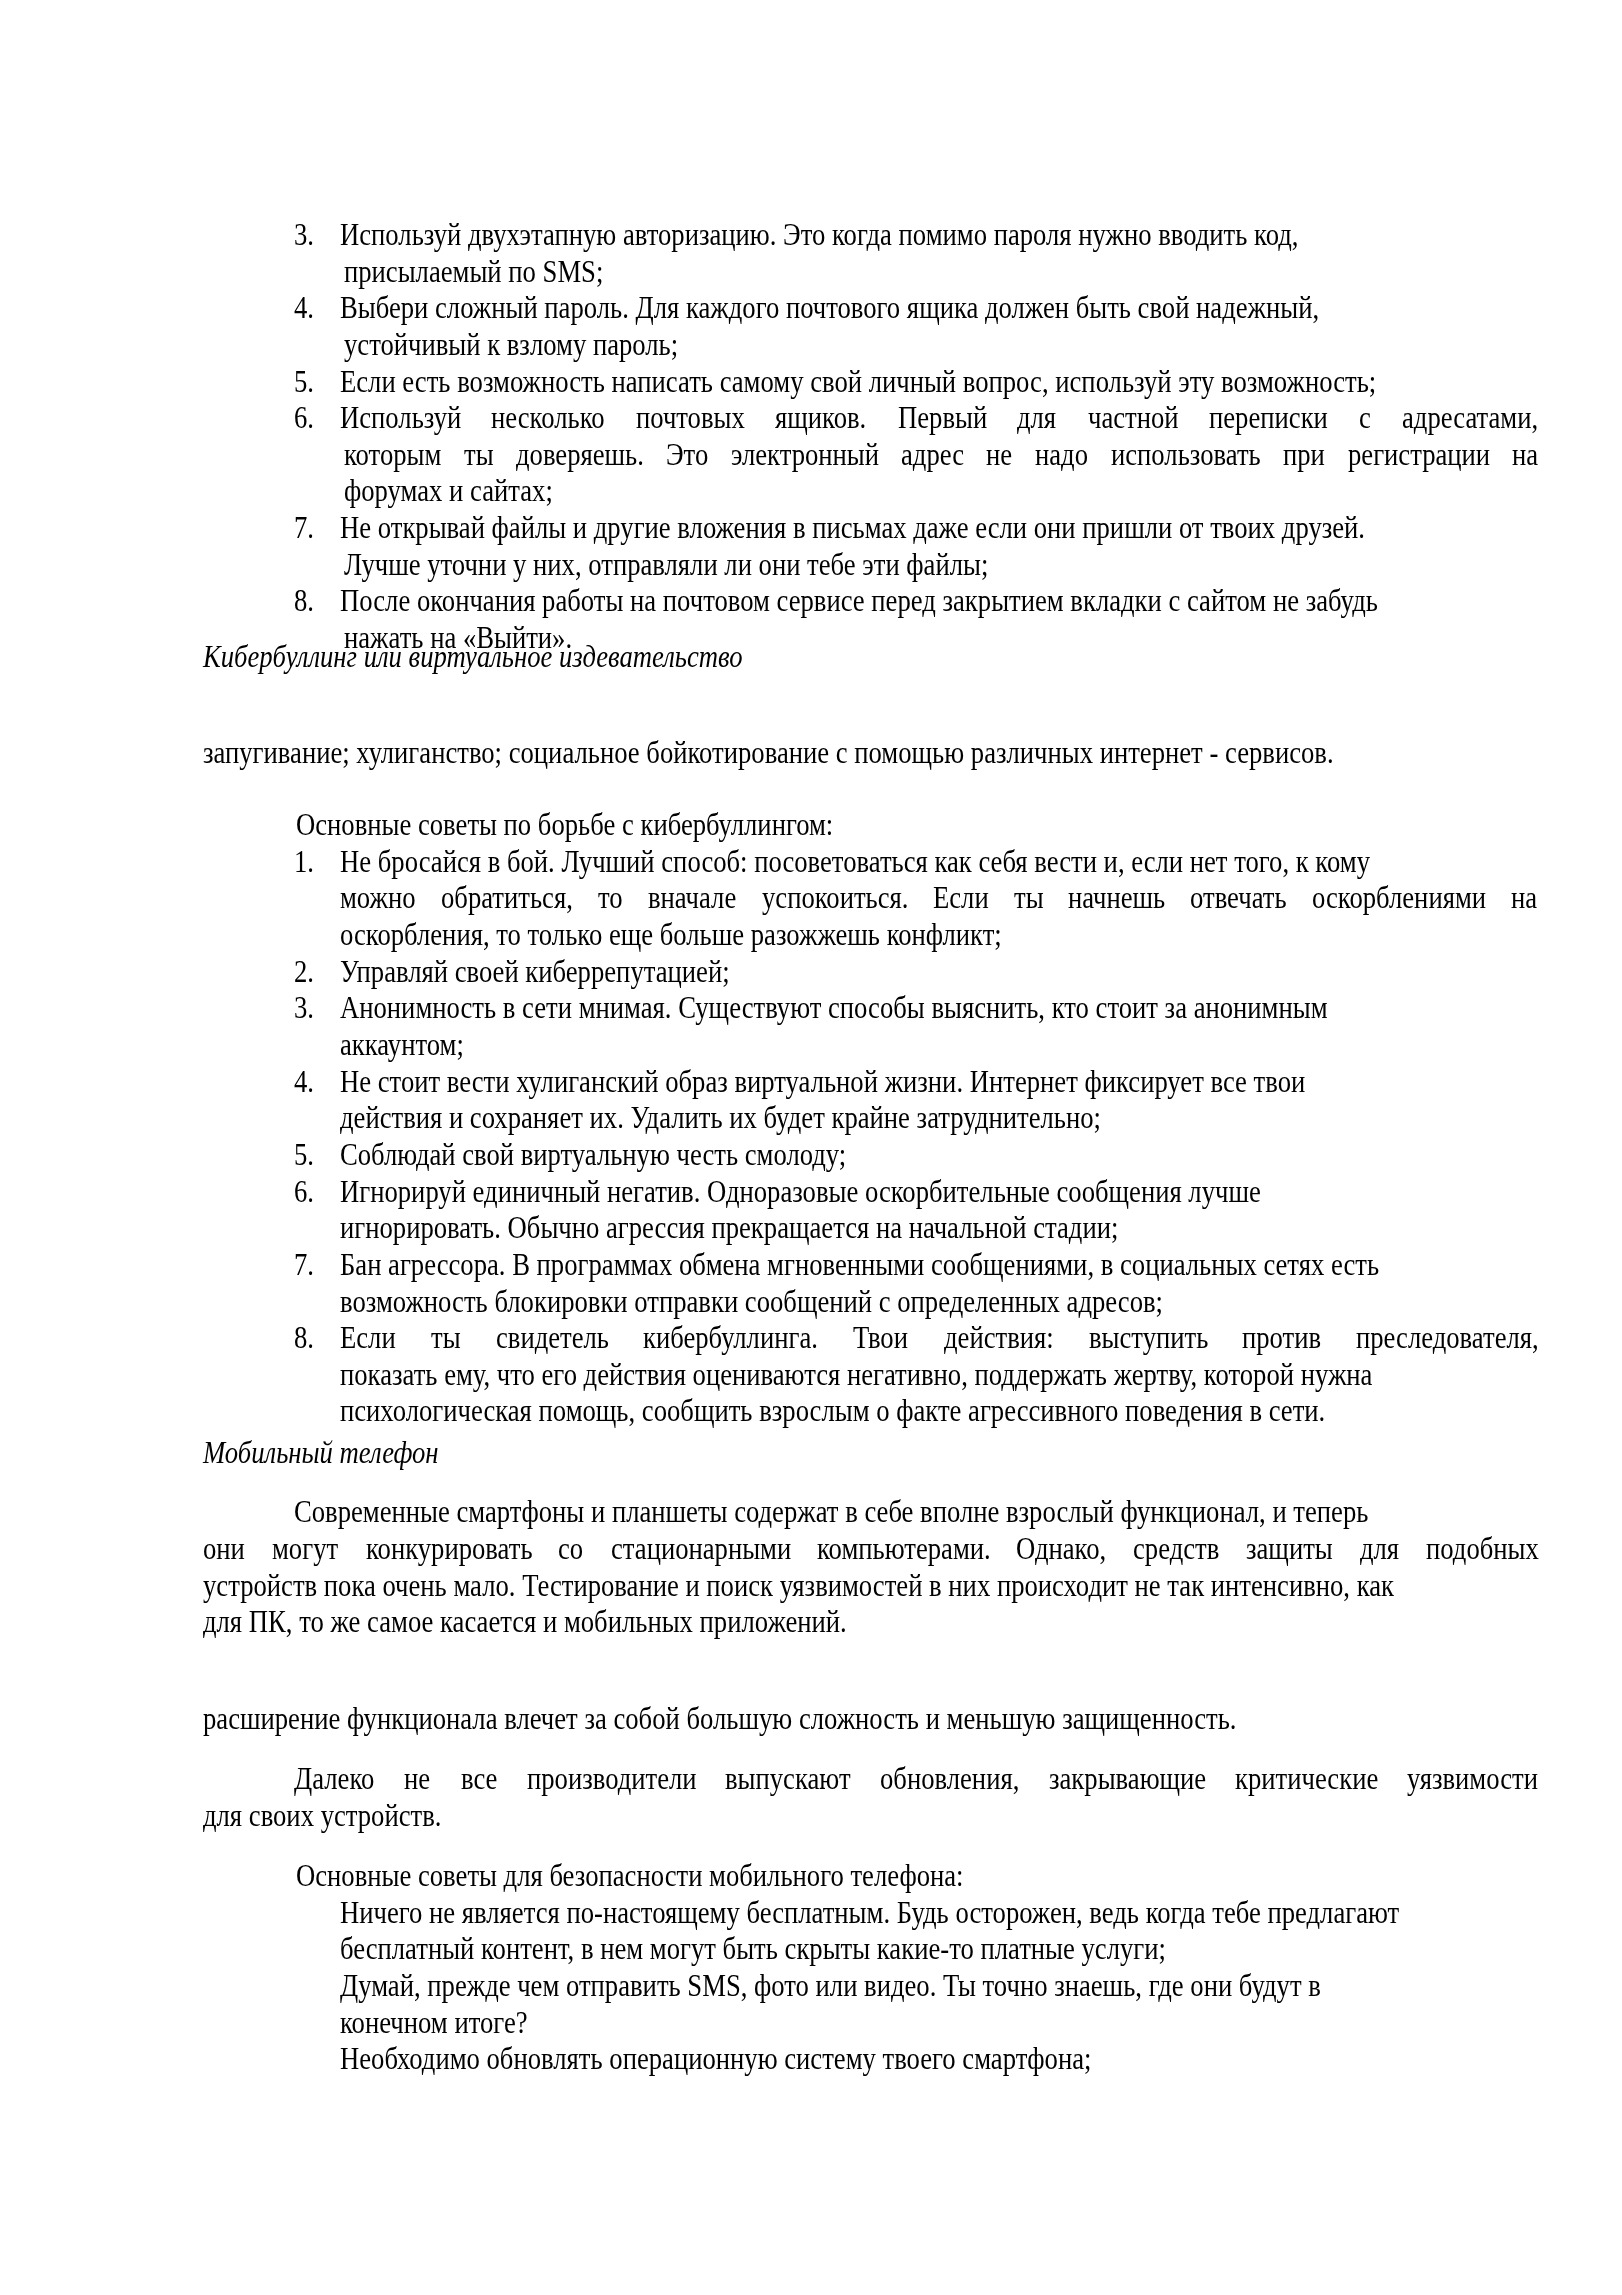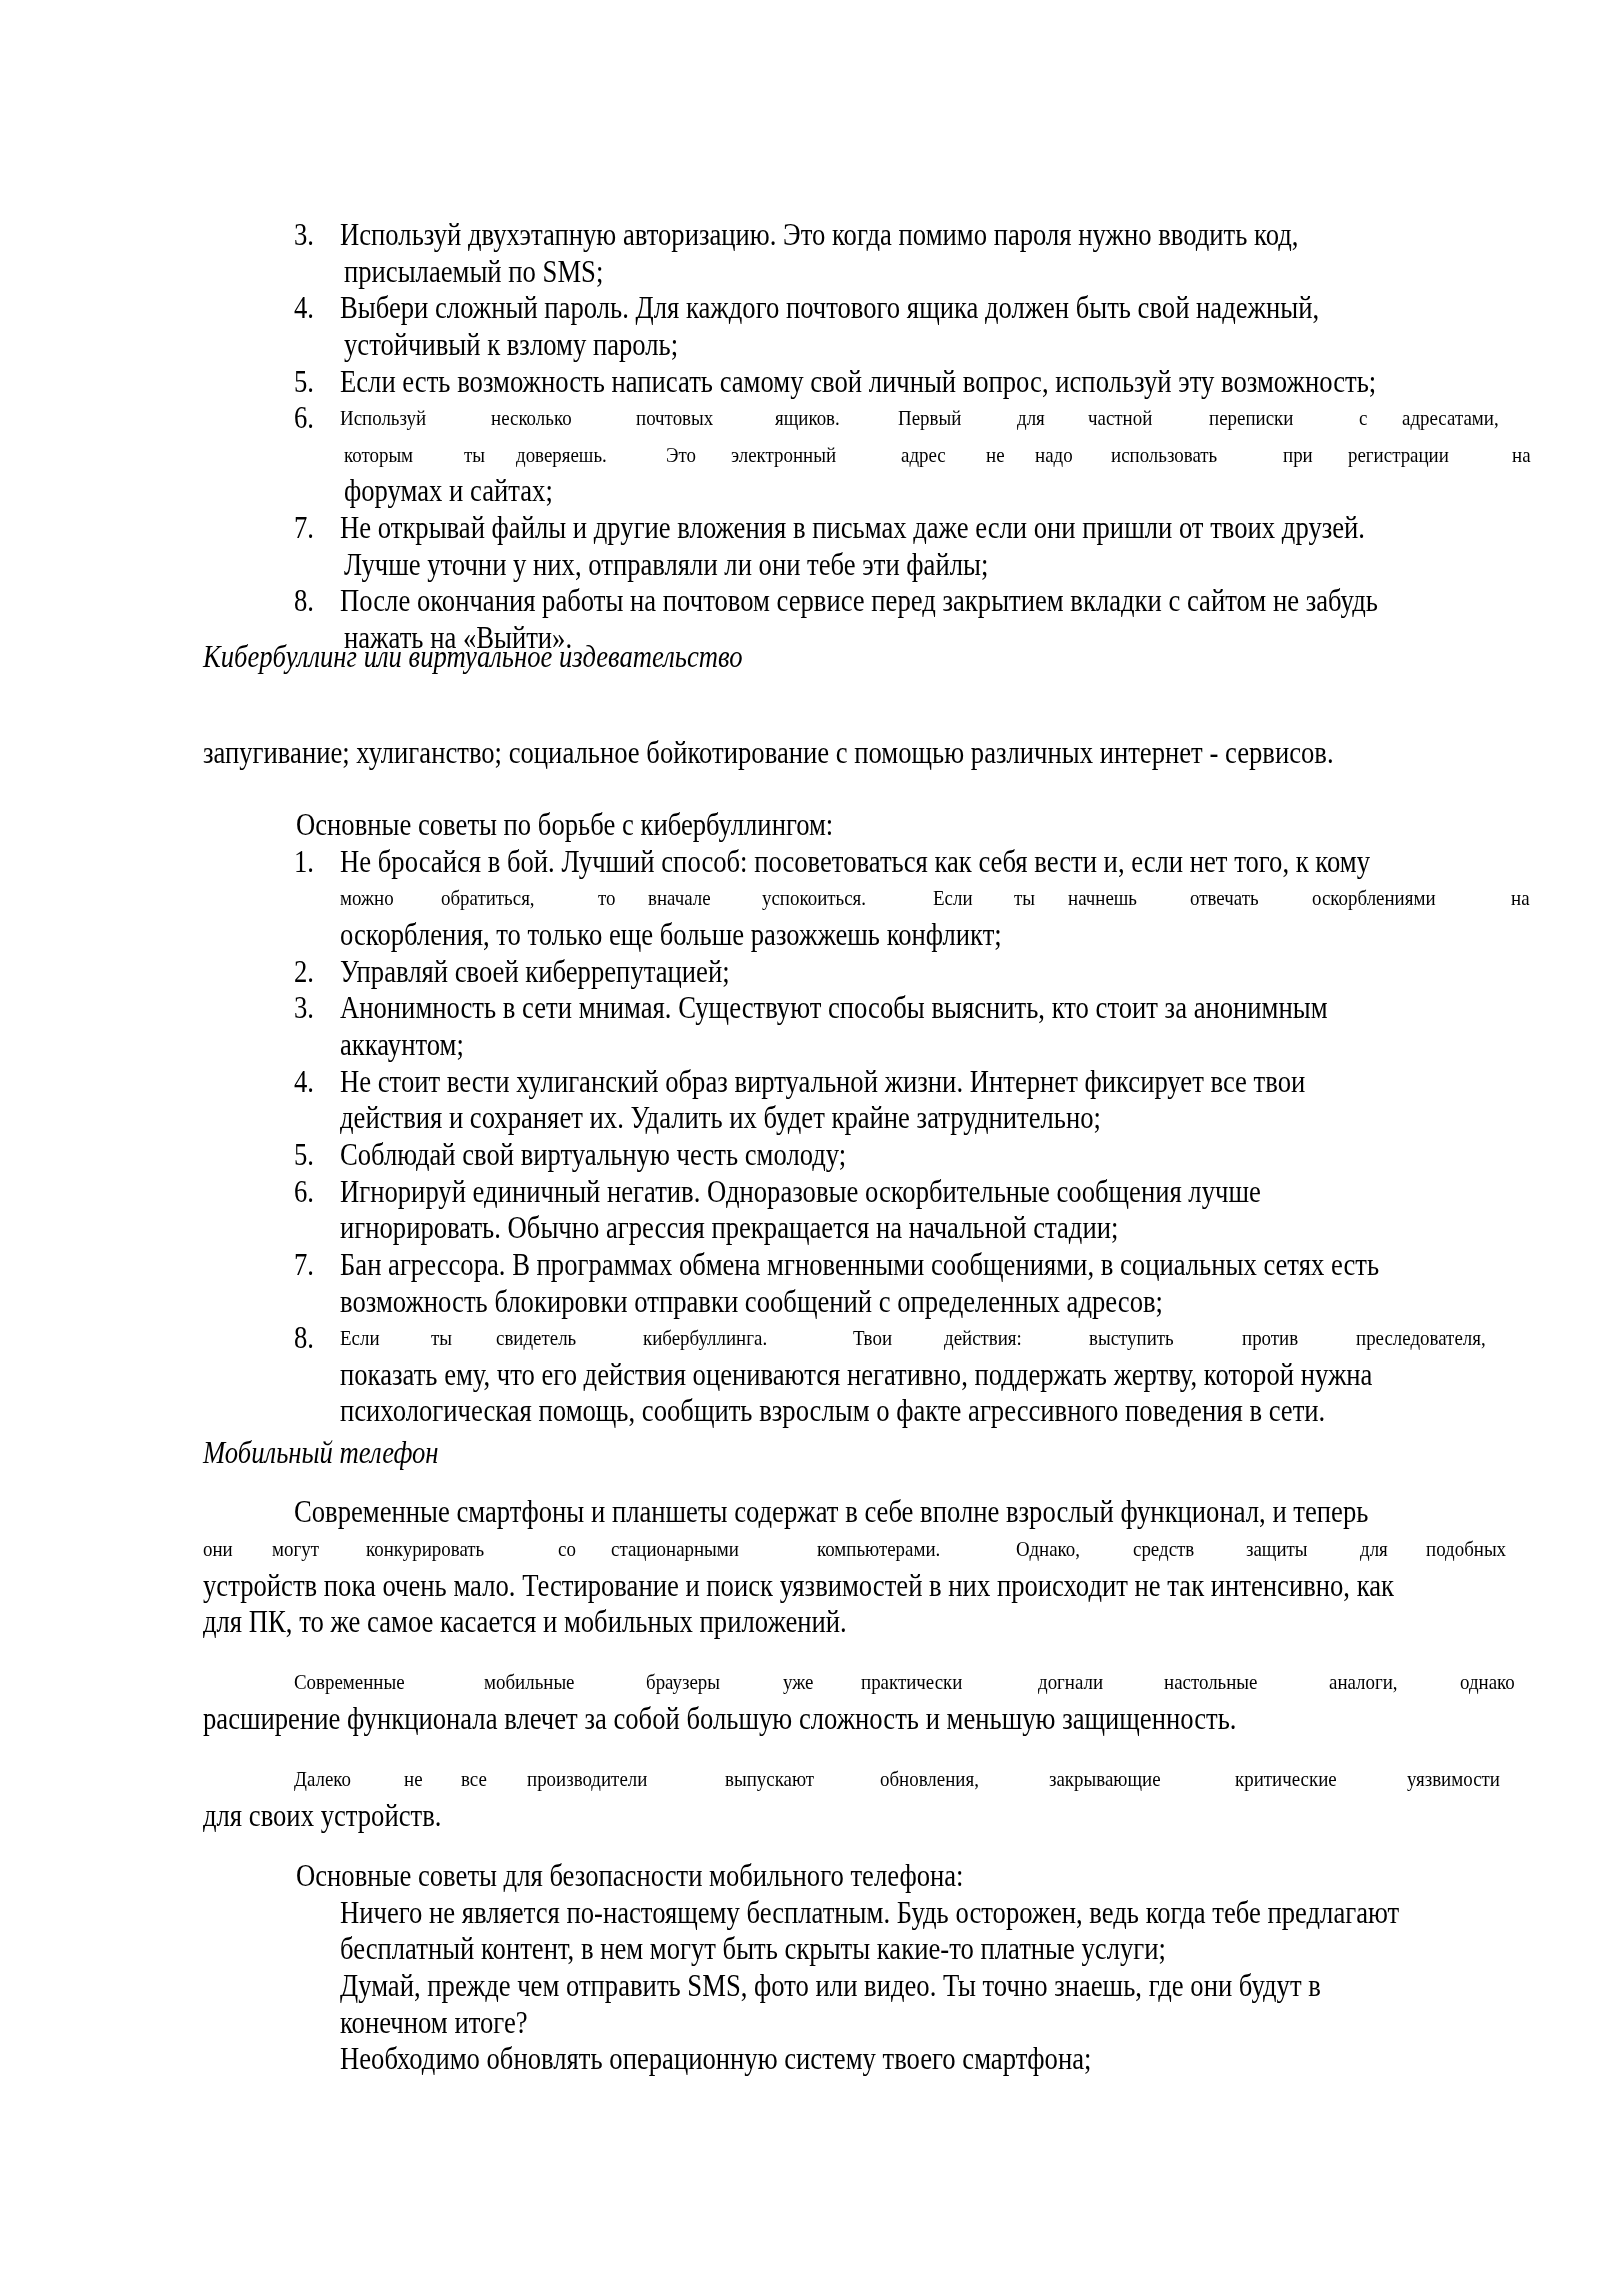--- a/index.html
+++ b/index.html
@@ -1,21 +1,21 @@
 <!DOCTYPE html>
 <html style="font-size:10.5px"><head>
 <meta charset="utf-8">
 <style>
   html, body { margin: 0; padding: 0; background: #ffffff; }
   body { width: 1622px; height: 2295px; position: relative; overflow: hidden;
          font-family: "Liberation Serif", serif; color: #000; }
   .page { position: absolute; left: 0; top: 0; width: 1622px; height: 2295px; }
   .line { position: absolute; white-space: nowrap; font-size: 31px; line-height: 37px;
           transform-origin: 0 0; transform: scaleX(0.86); }
-  .just { position: absolute; font-size: 22px; line-height: 37px; white-space: nowrap;
+  .just { position: absolute; font-size: 31px; line-height: 37px; white-space: nowrap;
           display: flex; justify-content: space-between; }
   .num { position: absolute; font-size: 31px; line-height: 37px; transform-origin: 0 0; transform: scaleX(0.86); }
   .it { font-style: italic; }
   .w { display: inline-block; transform-origin: 0 0; }
 </style>
 </head>
 <body>
 
 <div class="page">
 
@@ -139,31 +139,20 @@
       <span class="w" style="transform: scaleX(0.86); width: 172px;">компьютерами.</span>
       <span class="w" style="transform: scaleX(0.86); width: 89px;">Однако,</span>
       <span class="w" style="transform: scaleX(0.86); width: 86px;">средств</span>
       <span class="w" style="transform: scaleX(0.86); width: 86px;">защиты</span>
       <span class="w" style="transform: scaleX(0.86); width: 39px;">для</span>
       <span class="w" style="transform: scaleX(0.86); width: 112px;">подобных</span>
     </div>
   <span class="line" style="left:203px; top:1567px;">устройств пока очень мало. Тестирование и поиск уязвимостей в них происходит не так интенсивно, как</span>
   <span class="line" style="left:203px; top:1603px;">для ПК, то же самое касается и мобильных приложений.</span>
 
-  <div class="just" style="left:294px; top:1663px; width:1243px;">
-      <span class="w" style="transform: scaleX(0.86); width: 155px;">Современные</span>
-      <span class="w" style="transform: scaleX(0.86); width: 127px;">мобильные</span>
-      <span class="w" style="transform: scaleX(0.86); width: 103px;">браузеры</span>
-      <span class="w" style="transform: scaleX(0.86); width: 43px;">уже</span>
-      <span class="w" style="transform: scaleX(0.86); width: 142px;">практически</span>
-      <span class="w" style="transform: scaleX(0.86); width: 91px;">догнали</span>
-      <span class="w" style="transform: scaleX(0.86); width: 131px;">настольные</span>
-      <span class="w" style="transform: scaleX(0.86); width: 96px;">аналоги,</span>
-      <span class="w" style="transform: scaleX(0.86); width: 77px;">однако</span>
-    </div>
   <span class="line" style="left:203px; top:1700px;">расширение функционала влечет за собой большую сложность и меньшую защищенность.</span>
 
   <div class="just" style="left:294px; top:1760px; width:1243px;">
       <span class="w" style="transform: scaleX(0.86); width: 80px;">Далеко</span>
       <span class="w" style="transform: scaleX(0.86); width: 26px;">не</span>
       <span class="w" style="transform: scaleX(0.86); width: 36px;">все</span>
       <span class="w" style="transform: scaleX(0.86); width: 168px;">производители</span>
       <span class="w" style="transform: scaleX(0.86); width: 125px;">выпускают</span>
       <span class="w" style="transform: scaleX(0.86); width: 138px;">обновления,</span>
       <span class="w" style="transform: scaleX(0.86); width: 156px;">закрывающие</span>

